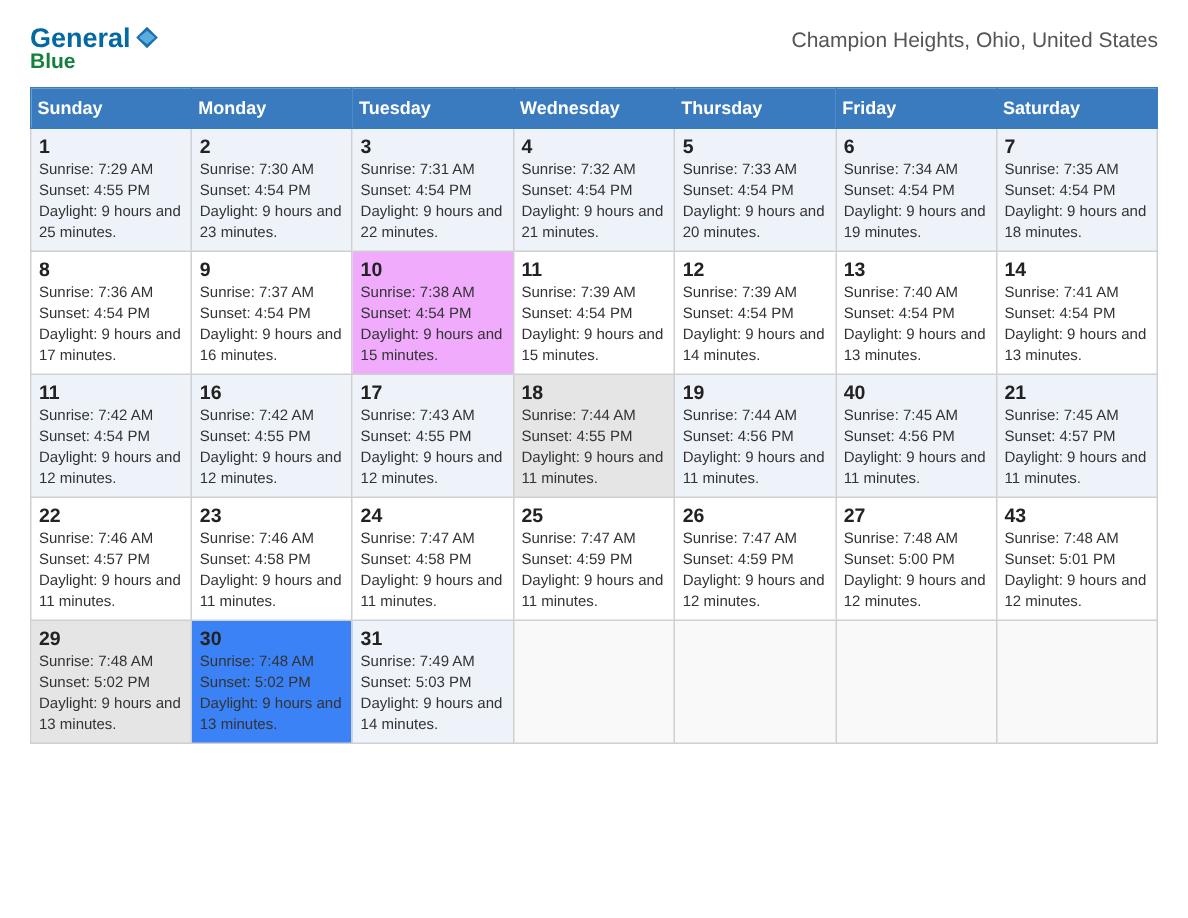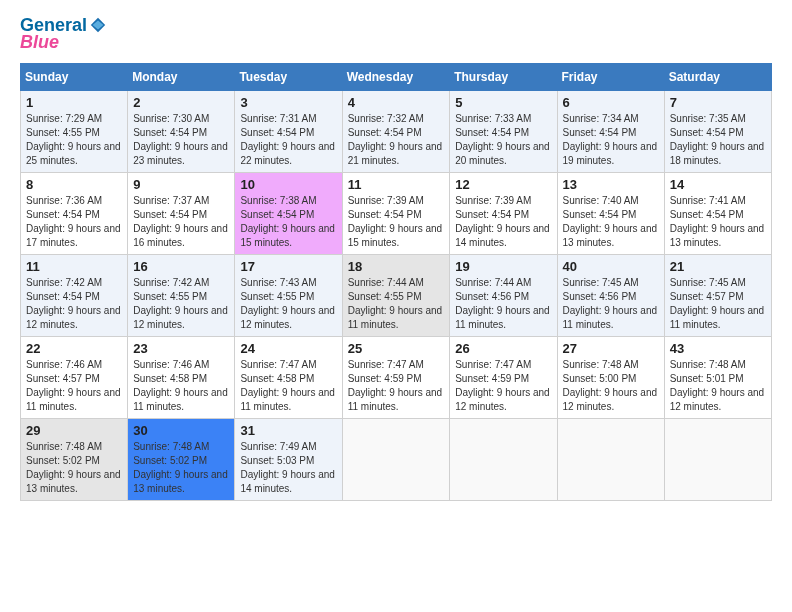--- a/index.html
+++ b/index.html
@@ -99,23 +99,24 @@
 
 <div class="header">
   <div class="logo">
     <div class="logo-text">
       <span class="logo-general">General</span>
       <svg class="logo-icon" viewBox="0 0 20 20">
         <polygon points="10,2 18,10 10,18 2,10" fill="#1a6faf"></polygon>
         <polygon points="10,5 16,10 10,15 4,10" fill="#5aaddf"></polygon>
       </svg>
     </div>
-    <span class="logo-blue" style="font-size:18px;font-weight:bold;color:#ec4899;margin-top:-2px;font-style:italic;">Blue</span>
+    <span class="logo-blue" style="font-size:14px;font-weight:bold;color:#15803d;margin-top:-2px;">Blue</span>
   </div>
   <div class="title-block">
+    <div class="location">Champion Heights, Ohio, United States</div>
   </div>
 </div>
 
 <table class="calendar">
   <thead>
     <tr>
     <th>Sunday</th>
         <th>Monday</th>
         <th>Tuesday</th>
         <th>Wednesday</th>

